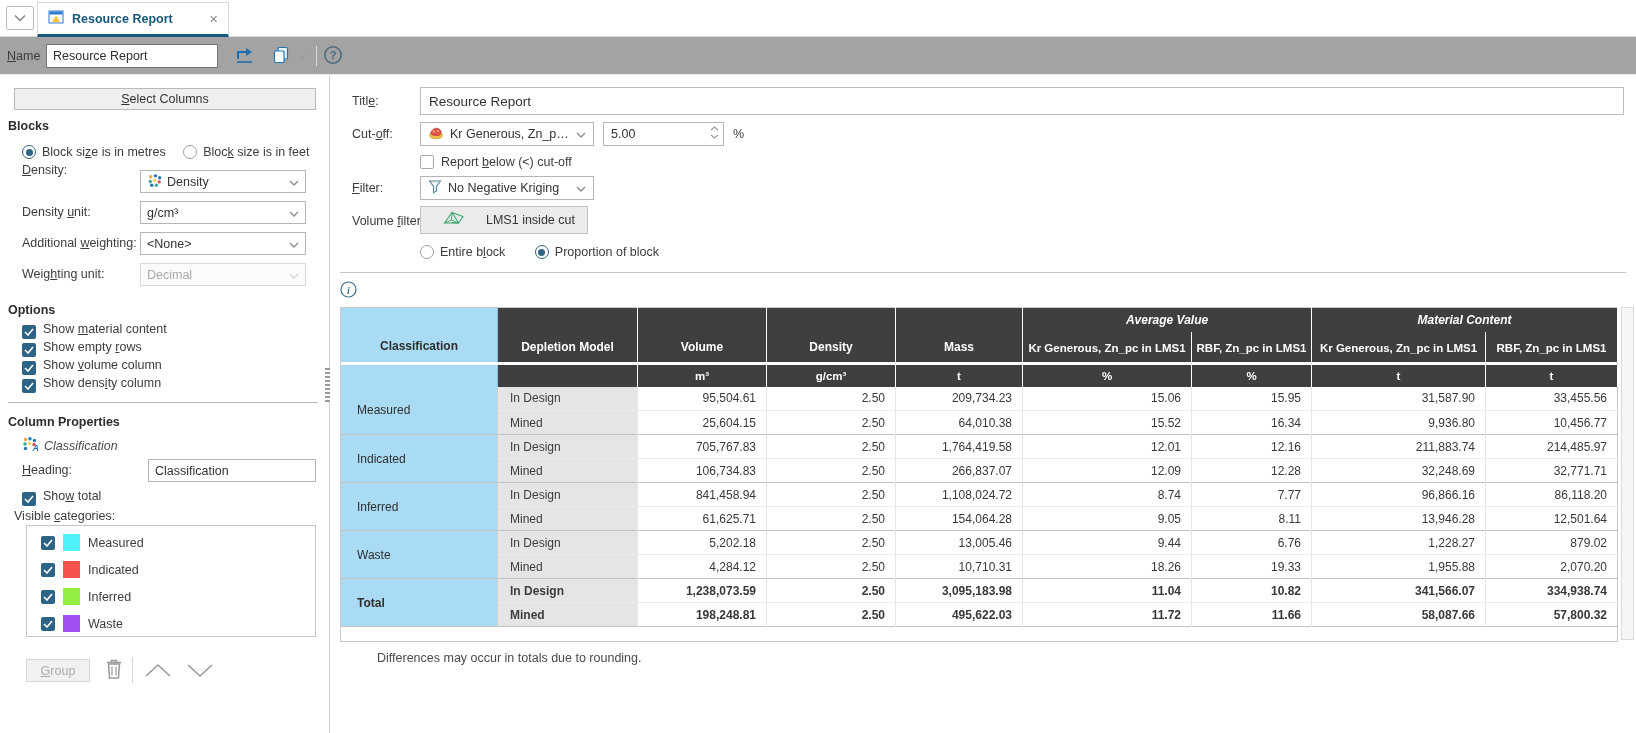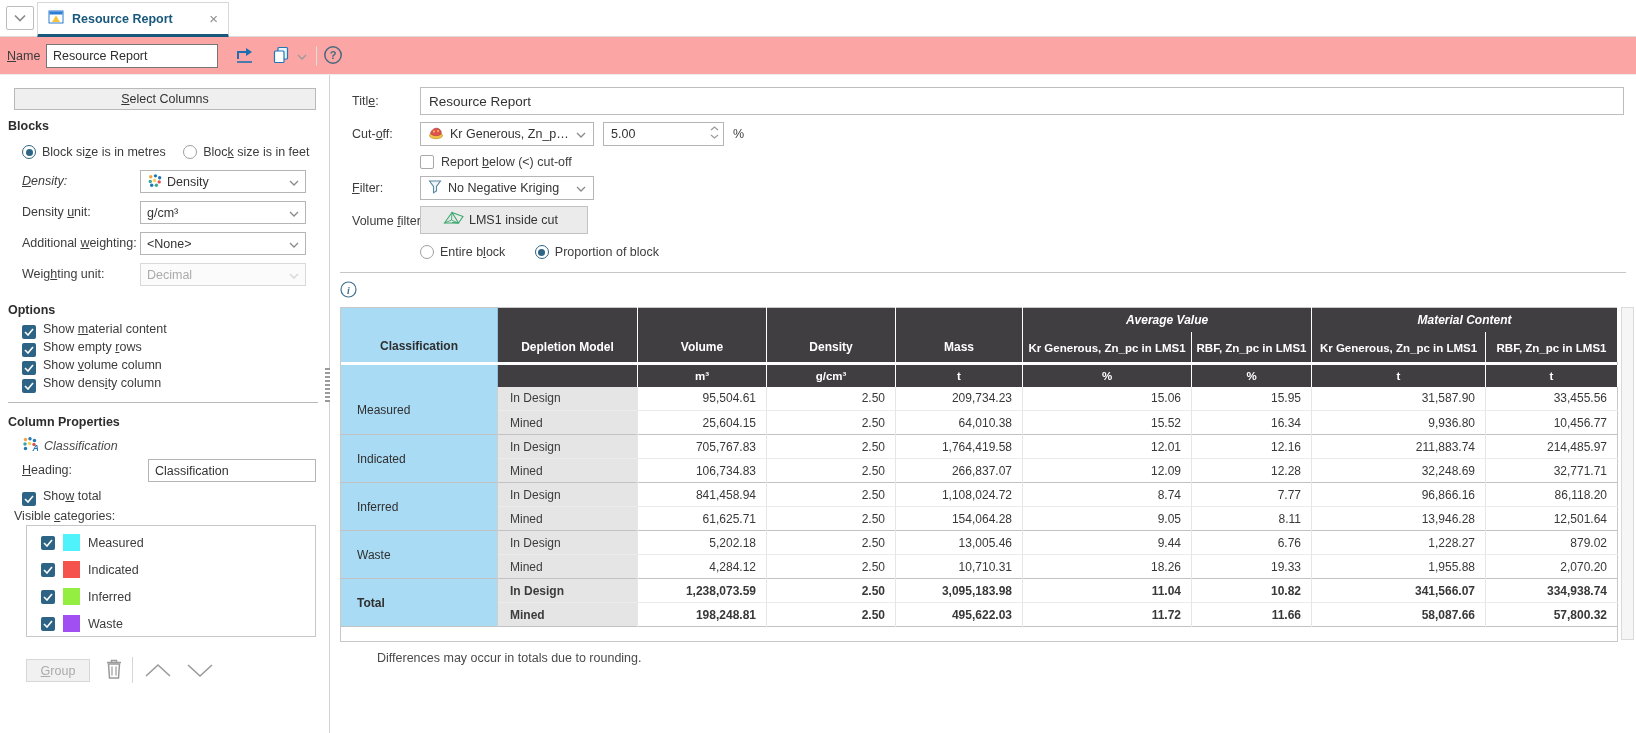--- a/index.html
+++ b/index.html
@@ -7,21 +7,21 @@
   u { text-decoration:underline; }
 
   
   .tabstrip { position:absolute; left:0; top:0; width:1636px; height:37px; background:#fff; border-bottom:1px solid #dcdcdc; }
   .win-menu-btn { position:absolute; left:6px; top:6px; width:28px; height:24px; border:1px solid #bcbcbc; border-radius:2px; background:#fff; display:flex; align-items:center; justify-content:center; cursor:pointer; }
   .tab { position:absolute; left:37px; top:2px; width:192px; height:36px; background:#fff; border:1px solid #d8d8d8; border-bottom:4px solid #17587c; display:flex; align-items:center; gap:8px; padding:0 10px; }
   .tab-label { flex:1; font-weight:bold; color:#17587c; font-size:12.5px; white-space:nowrap; overflow:hidden; }
   .tab-close { color:#8e8e8e; font-size:15px; line-height:1; cursor:pointer; }
 
   
-  .toolbar { position:absolute; left:0; top:37px; width:1636px; height:38px; background:#fca5a5; border-bottom:1px solid #ececec; }
+  .toolbar { position:absolute; left:0; top:37px; width:1636px; height:38px; background:#a3a3a3; border-bottom:1px solid #ececec; }
   .name-label { position:absolute; left:7px; top:12px; color:#3c3c3c; }
   .name-input { position:absolute; left:46px; top:7px; width:172px; height:24px; border:1px solid #767676; background:#fff; font-family:inherit; font-size:12.5px; padding:0 6px; color:#2f2f2f; }
   .tb-icon { position:absolute; top:6px; width:26px; height:26px; display:flex; align-items:center; justify-content:center; cursor:pointer; }
   .tb-sep { position:absolute; left:316px; top:9px; width:1px; height:20px; background:#dddddd; }
 
   
   .sidebar { position:absolute; left:0; top:75px; width:330px; height:658px; background:#fff; border-right:1px solid #d2d2d2; }
   .select-columns { position:absolute; left:14px; top:13px; width:302px; height:22px; background:#efefef; border:1px solid #b9b9b9; font-family:inherit; font-size:12.5px; color:#333; cursor:pointer; }
   .sec-h { position:absolute; left:8px; font-weight:bold; color:#2d2d2d; }
   .sb-label { position:absolute; left:22px; color:#3c3c3c; }
@@ -50,21 +50,21 @@
   
   .main { position:absolute; left:331px; top:75px; width:1305px; height:658px; background:#fff; }
   .m-label { position:absolute; left:21px; color:#3c3c3c; }
   .field { position:absolute; border:1px solid #bdbdbd; background:#fff; font-family:inherit; font-size:13px; color:#333; padding:0 8px; }
   .title-input { left:89px; top:12px; right:12px; height:28px; font-size:13.5px; }
   .mdd { position:absolute; height:24px; background:#fff; border:1px solid #b5b5b5; display:flex; align-items:center; padding:0 7px; gap:6px; cursor:pointer; }
   .mdd .dd-txt { flex:1; white-space:nowrap; overflow:hidden; text-overflow:ellipsis; color:#333; }
   .spinner { position:absolute; left:272px; top:47px; width:121px; height:24px; border:1px solid #b5b5b5; background:#fff; }
   .spinner input { border:none; outline:none; width:90px; height:100%; font-family:inherit; font-size:12.5px; padding:0 7px; color:#333; }
   .spin-btns { position:absolute; right:4px; top:3px; display:flex; flex-direction:column; gap:3px; cursor:pointer; }
-  .vol-btn { position:absolute; left:89px; top:131px; width:168px; height:28px; background:#ebebeb; border:1px solid #c2c2c2; display:flex; align-items:center; gap:4px; padding-left:22px; cursor:pointer; color:#333; }
+  .vol-btn { position:absolute; left:89px; top:131px; width:168px; height:28px; background:#ebebeb; border:1px solid #c2c2c2; display:flex; align-items:center; gap:21px; padding-left:22px; cursor:pointer; color:#333; }
   .m-divider { position:absolute; left:9px; right:10px; top:197px; height:1px; background:#c6c6c6; }
   .info-row { position:absolute; left:9px; top:206px; display:flex; align-items:center; gap:9px; color:#333; }
   .footnote { position:absolute; left:14px; top:576px; color:#4a4a4a; font-size:12.5px;margin-left:32px; }
 
   
   .rtable { position:absolute; left:9px; top:232px; width:1277px; border-collapse:collapse; table-layout:fixed; font-size:12px; }
   .rtable th, .rtable td { overflow:hidden; white-space:nowrap; }
   .rtable { border:1px solid #c9c9c9; }
   th.dark { background:#413e41; color:#fff; font-weight:bold; border-right:1px solid rgba(255,255,255,0.28); vertical-align:bottom; text-align:center; padding-bottom:8px; cursor:pointer; }
   th.grp { background:#413e41; color:#fff; font-weight:bold; font-style:italic; border-right:1px solid rgba(255,255,255,0.28); text-align:center; vertical-align:middle; cursor:pointer; }
@@ -139,21 +139,21 @@
 <div class="sidebar">
   <button class="select-columns"><u>S</u>elect Columns</button>
 
   <div class="sec-h" style="top:44px;">Blocks</div>
 
   <div style="position:absolute; left:22px; top:70px; white-space:nowrap;">
     <span class="radio on"></span><span>Block si<u>z</u>e is in metres</span>
     <span class="radio" style="margin-left:14px;"></span><span>Bloc<u>k</u> size is in feet</span>
   </div>
 
-  <div class="sb-label" style="top:99px;font-style:italic;"><u>D</u>ensity:</div>
+  <div class="sb-label" style="top:88px;"><u>D</u>ensity:</div>
   <div class="dd" style="left:140px; top:95px; width:166px;">
     <span><svg width="15" height="15" viewBox="0 0 16 16">
           <circle cx="4" cy="4" r="1.8" fill="#f2a33c"></circle>
           <circle cx="9" cy="3" r="1.8" fill="#2077b4"></circle>
           <circle cx="13.5" cy="5" r="1.8" fill="#2077b4"></circle>
           <circle cx="3.5" cy="9" r="1.8" fill="#3aa6a0"></circle>
           <circle cx="8" cy="8" r="1.8" fill="#f7d154"></circle>
           <circle cx="13" cy="9.5" r="1.8" fill="#e05252"></circle>
           <circle cx="5" cy="13" r="1.8" fill="#2077b4"></circle>
           <circle cx="10" cy="13" r="1.8" fill="#3aa6a0"></circle>

